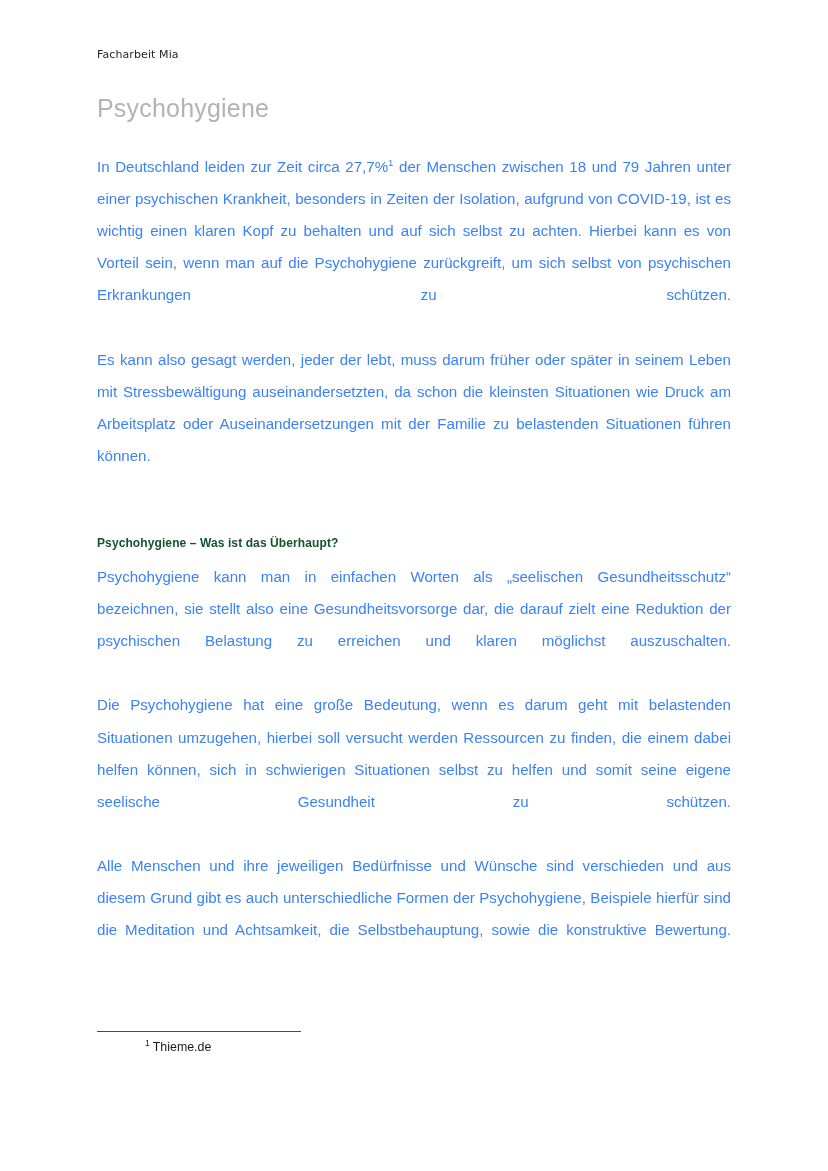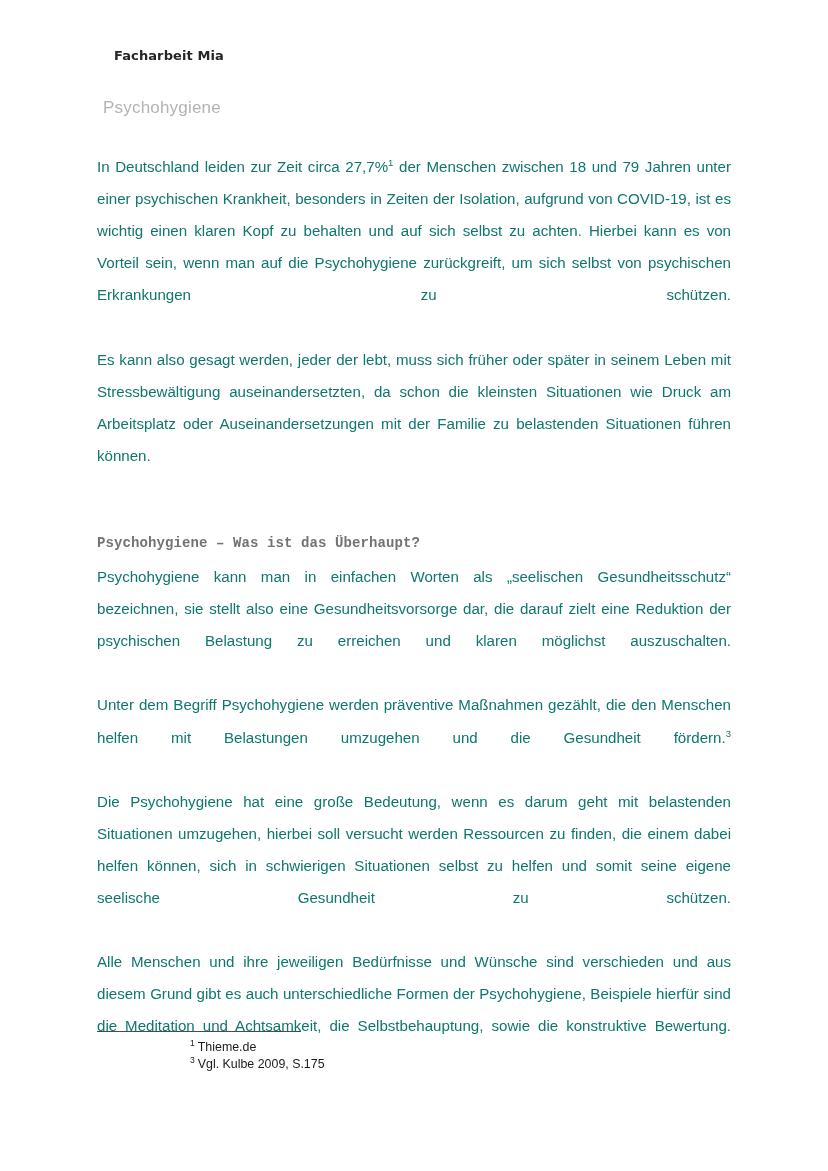--- a/index.html
+++ b/index.html
@@ -19,64 +19,63 @@
 
   .page {
     position: absolute;
     inset: 0;
     background: #ffffff;
   }
 
   
   .doc-header {
     position: absolute;
-    left: 114px;
+    left: 97px;
     top: 48px;
     font-family: "DejaVu Sans", sans-serif;
-    font-size: 13px;
-    font-weight: 700;
+    font-size: 11px;
+    font-weight: 400;
     letter-spacing: 0.1px;
     color: #262626;
     white-space: nowrap;
   }
 
   
   .content {
     position: absolute;
     left: 97px;
     top: 92px;
     width: 634px;
   }
 
   .doc-title {
-    font-size: 17px;
+    font-size: 25px;
     font-weight: 400;
     color: #b3b3b3;
     letter-spacing: 0.2px;
     line-height: 32px;
-    margin: 0 0 27px 6px;
+    margin: 0 0 27px 0;
   }
 
   .section-heading {
-    font-size: 14px;
+    font-size: 12px;
     font-weight: 700;
-    color: #737373;
+    color: #14532d;
     line-height: 30px;
     margin: 24px 0 3px 0;
     letter-spacing: 0.1px;
-    font-family: Liberation Mono, monospace;
   }
 
   p.para {
     margin: 0;
     font-size: 15.1px;
     line-height: 32.1px;
     text-align: justify;
     text-justify: inter-word;
-    color: #0f766e;
+    color: #3b82f6;
     hyphens: none;
   }
   
   p.para::after {
     content: "";
     display: inline-block;
     width: 100%;
   }
 
   sup.fn {
@@ -102,21 +101,20 @@
     margin: 0;
     padding: 0;
     list-style: none;
     padding-left: 48px;
   }
   .footnote-item {
     font-size: 12.4px;
     line-height: 17px;
     color: #1a1a1a;
     white-space: nowrap;
-    margin-left: 45px;
   }
   .footnote-item .marker {
     font-size: 8.6px;
     vertical-align: super;
     line-height: 0;
     margin-right: 3px;
   }
 </style>
 </head>
 <body>
@@ -124,36 +122,34 @@
 <div class="page">
 
   <div class="doc-header">Facharbeit Mia</div>
 
   <div class="content">
 
     <h1 class="doc-title">Psychohygiene</h1>
 
     <div>
       <p class="para">In Deutschland leiden zur Zeit circa 27,7%<sup class="fn">1</sup> der Menschen zwischen 18 und 79 Jahren unter einer psychischen Krankheit, besonders in Zeiten der Isolation, aufgrund von COVID-19, ist es wichtig einen klaren Kopf zu behalten und auf sich selbst zu achten. Hierbei kann es von Vorteil sein, wenn man auf die Psychohygiene zurückgreift, um sich selbst von psychischen Erkrankungen zu schützen.</p>
-      <p class="para">Es kann also gesagt werden, jeder der lebt, muss sich früher oder später in seinem Leben mit Stressbewältigung auseinandersetzten, da schon die kleinsten Situationen wie Druck am Arbeitsplatz oder Auseinandersetzungen mit der Familie zu belastenden Situationen führen können.</p>
+      <p class="para">Es kann also gesagt werden, jeder der lebt, muss darum früher oder später in seinem Leben mit Stressbewältigung auseinandersetzten, da schon die kleinsten Situationen wie Druck am Arbeitsplatz oder Auseinandersetzungen mit der Familie zu belastenden Situationen führen können.</p>
     </div>
 
     <h2 class="section-heading">Psychohygiene – Was ist das Überhaupt?</h2>
 
     <div>
       <p class="para">Psychohygiene kann man in einfachen Worten als „seelischen Gesundheitsschutz“ bezeichnen, sie stellt also eine Gesundheitsvorsorge dar, die darauf zielt eine Reduktion der psychischen Belastung zu erreichen und klaren möglichst auszuschalten.</p>
-      <p class="para">Unter dem Begriff Psychohygiene werden präventive Maßnahmen gezählt, die den Menschen helfen mit Belastungen umzugehen und die Gesundheit fördern.<sup class="fn">3</sup></p>
       <p class="para">Die Psychohygiene hat eine große Bedeutung, wenn es darum geht mit belastenden Situationen umzugehen, hierbei soll versucht werden Ressourcen zu finden, die einem dabei helfen können, sich in schwierigen Situationen selbst zu helfen und somit seine eigene seelische Gesundheit zu schützen.</p>
       <p class="para">Alle Menschen und ihre jeweiligen Bedürfnisse und Wünsche sind verschieden und aus diesem Grund gibt es auch unterschiedliche Formen der Psychohygiene, Beispiele hierfür sind die Meditation und Achtsamkeit, die Selbstbehauptung, sowie die konstruktive Bewertung.</p>
 
     </div>
 
   </div>
 
   <div class="footnotes">
     <div class="footnote-rule"></div>
     <ul class="footnote-list">
         <li class="footnote-item"><span class="marker">1</span><span>Thieme.de</span></li>
-        <li class="footnote-item"><span class="marker">3</span><span>Vgl. Kulbe 2009, S.175</span></li>
       </ul>
   </div>
 
 </div>
 
 </body></html>

